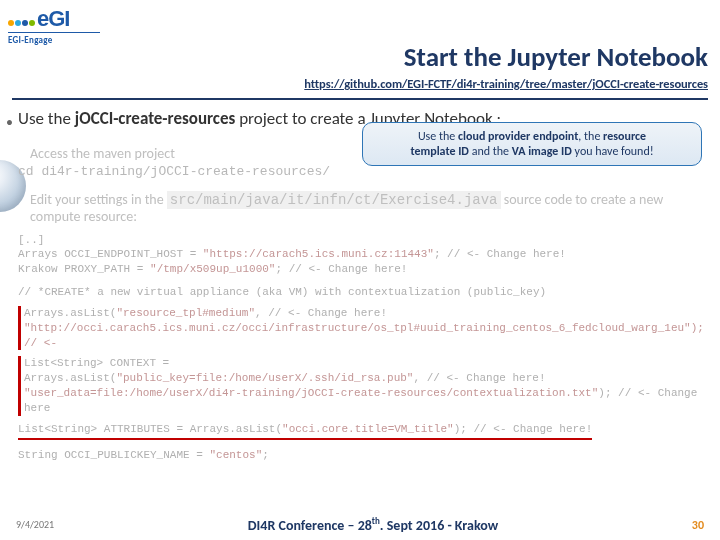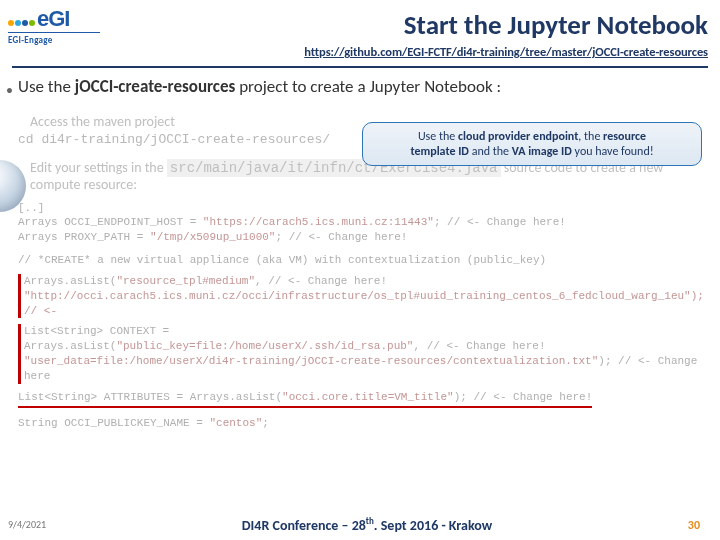--- a/index.html
+++ b/index.html
@@ -4,38 +4,38 @@
 <style>
   * { margin:0; padding:0; box-sizing:border-box; }
   body { width:720px; height:540px; font-family:Calibri,Arial,sans-serif; background:#fff; position:relative; overflow:hidden; }
   .header { display:flex; align-items:flex-start; padding:8px 12px 2px 8px; }
   .logo { width:92px; height:48px; margin-right:8px; flex-shrink:0; }
   .logo-top { font-family:Arial,sans-serif; font-weight:bold; font-size:22px; color:#1e5aa8; letter-spacing:-1px; line-height:1; }
   .logo-top .balls { display:inline-flex; gap:1px; margin-right:2px; }
   .ball { width:6px; height:6px; border-radius:50%; display:inline-block; }
   .b1{background:#f7a600}.b2{background:#2aa9e0}.b3{background:#1e5aa8}.b4{background:#7fba00}
   .logo-sub { font-size:9px; color:#1e5aa8; border-top:1px solid #1e5aa8; margin-top:2px; padding-top:1px; font-weight:bold; letter-spacing:0.3px;}
-  .title-block { flex:1; text-align:right; }
+  .title-block { flex:1; text-align:right;margin-top:32px; }
   .title { font-size:27px; font-weight:bold; color:#1f3864; }
   .url { font-size:12.5px; color:#1f3864; text-decoration:underline; font-weight:bold; letter-spacing:-0.1px;}
   .sep { height:2px; background:#1f3864; margin:4px 12px 8px 12px; }
   .bullet-row { padding:0 18px 4px 18px; font-size:17px; color:#333; text-align:justify; line-height:1.25; position:relative;}
   .bullet-dot { position:absolute; left:6px; top:6px; color:#666; font-size:14px;}
   .bullet-row b { font-weight:bold; }
   .callout { position:absolute; right:18px; top:122px; width:340px; background:linear-gradient(#eef3f8,#dde8f3); border:1.5px solid #2e75b6; border-radius:10px; padding:6px 10px; font-size:12px; color:#1f3864; text-align:center; line-height:1.25;}
   .callout b { font-weight:bold; }
   .content { padding:8px 18px 0 18px; }
   .gray { color:#b8b8b8; font-size:13px; font-family:'Courier New',monospace; white-space:pre; filter:blur(0.25px); line-height:1.25;}
   .grayhead { color:#bfbfbf; font-size:14px; font-family:Calibri,Arial,sans-serif; margin:4px 0 2px 12px;}
   .code { font-family:'Courier New',monospace; font-size:11px; color:#b0b0b0; line-height:1.35; filter:blur(0.25px); }
   .code .s { color:#c49696; }
   .underline-red { border-bottom:2px solid #c00000; display:inline-block; padding-bottom:1px;}
   .block { position:relative; margin:6px 0 6px 0; padding-left:6px;}
   .redbar { position:absolute; left:0; top:0; bottom:0; width:3px; background:#c00000; }
-  .footer { position:absolute; bottom:6px; left:0; right:12px; display:flex; align-items:center; justify-content:space-between; padding:0 8px; font-size:11px; }
+  .footer { position:absolute; bottom:6px; left:0; right:0; display:flex; align-items:center; justify-content:space-between; padding:0 16px; font-size:11px; }
   .footer-date { color:#777; font-size:10px;}
   .footer-mid { color:#1f3864; font-weight:bold; font-size:14px;}
   .footer-mid sup{font-size:9px;}
   .footer-pg { color:#e38b1e; font-weight:bold; font-size:12px;}
   .sphere { position:absolute; left:-26px; top:160px; width:52px; height:52px; border-radius:50%; background:radial-gradient(circle at 35% 30%, #fff 0%, #e8eef5 25%, #c0d0e0 60%, #9bb2cc 100%); box-shadow:inset -3px -3px 6px rgba(0,0,0,.1);}
 </style>
 </head>
 <body>
 
 <div class="header">
@@ -72,21 +72,21 @@
 <div class="content">
   <div class="grayhead">Access the maven project</div>
   <div class="gray">cd di4r-training/jOCCI-create-resources/</div>
   <div class="grayhead" style="margin-top:10px">
     <span>Edit your settings in the </span><span style="font-family:'Courier New',monospace;background:#f0f0f0;padding:1px 3px;">src/main/java/it/infn/ct/Exercise4.java</span><span> source code to create a new compute resource:</span>
   </div>
 
   <div class="code" style="margin-top:8px">
     <div>[..]</div>
     <div><span>Arrays OCCI_ENDPOINT_HOST = </span><span class="s">"https://carach5.ics.muni.cz:11443"</span><span>; // &lt;- Change here!</span></div>
-    <div><span>Arrays PROXY_PATH = </span><span class="s">"/tmp/x509up_u1000"</span><span>; // &lt;- Change here!</span></div>
+    <div><span>Krakow PROXY_PATH = </span><span class="s">"/tmp/x509up_u1000"</span><span>; // &lt;- Change here!</span></div>
     <div style="height:8px"></div>
     <div>// *CREATE* a new virtual appliance (aka VM) with contextualization (public_key)</div>
   </div>
 
   <div class="block">
     <div class="redbar"></div>
     <div class="code">
       <div><span>Arrays.asList(</span><span class="s">"resource_tpl#medium"</span><span>, // &lt;- Change here!</span></div>
       <div class="s">"http://occi.carach5.ics.muni.cz/occi/infrastructure/os_tpl#uuid_training_centos_6_fedcloud_warg_1eu"); // &lt;-</div>
     </div>

